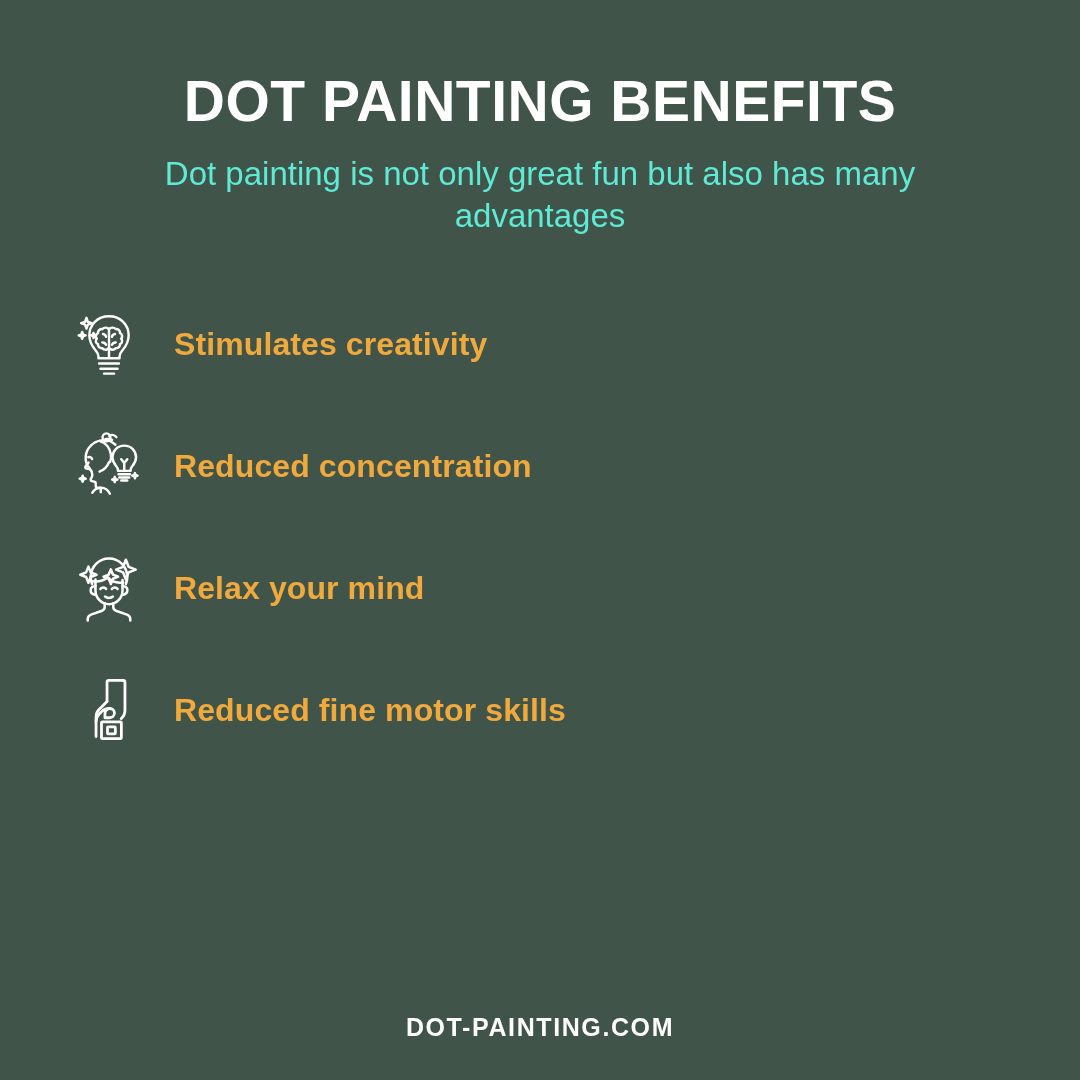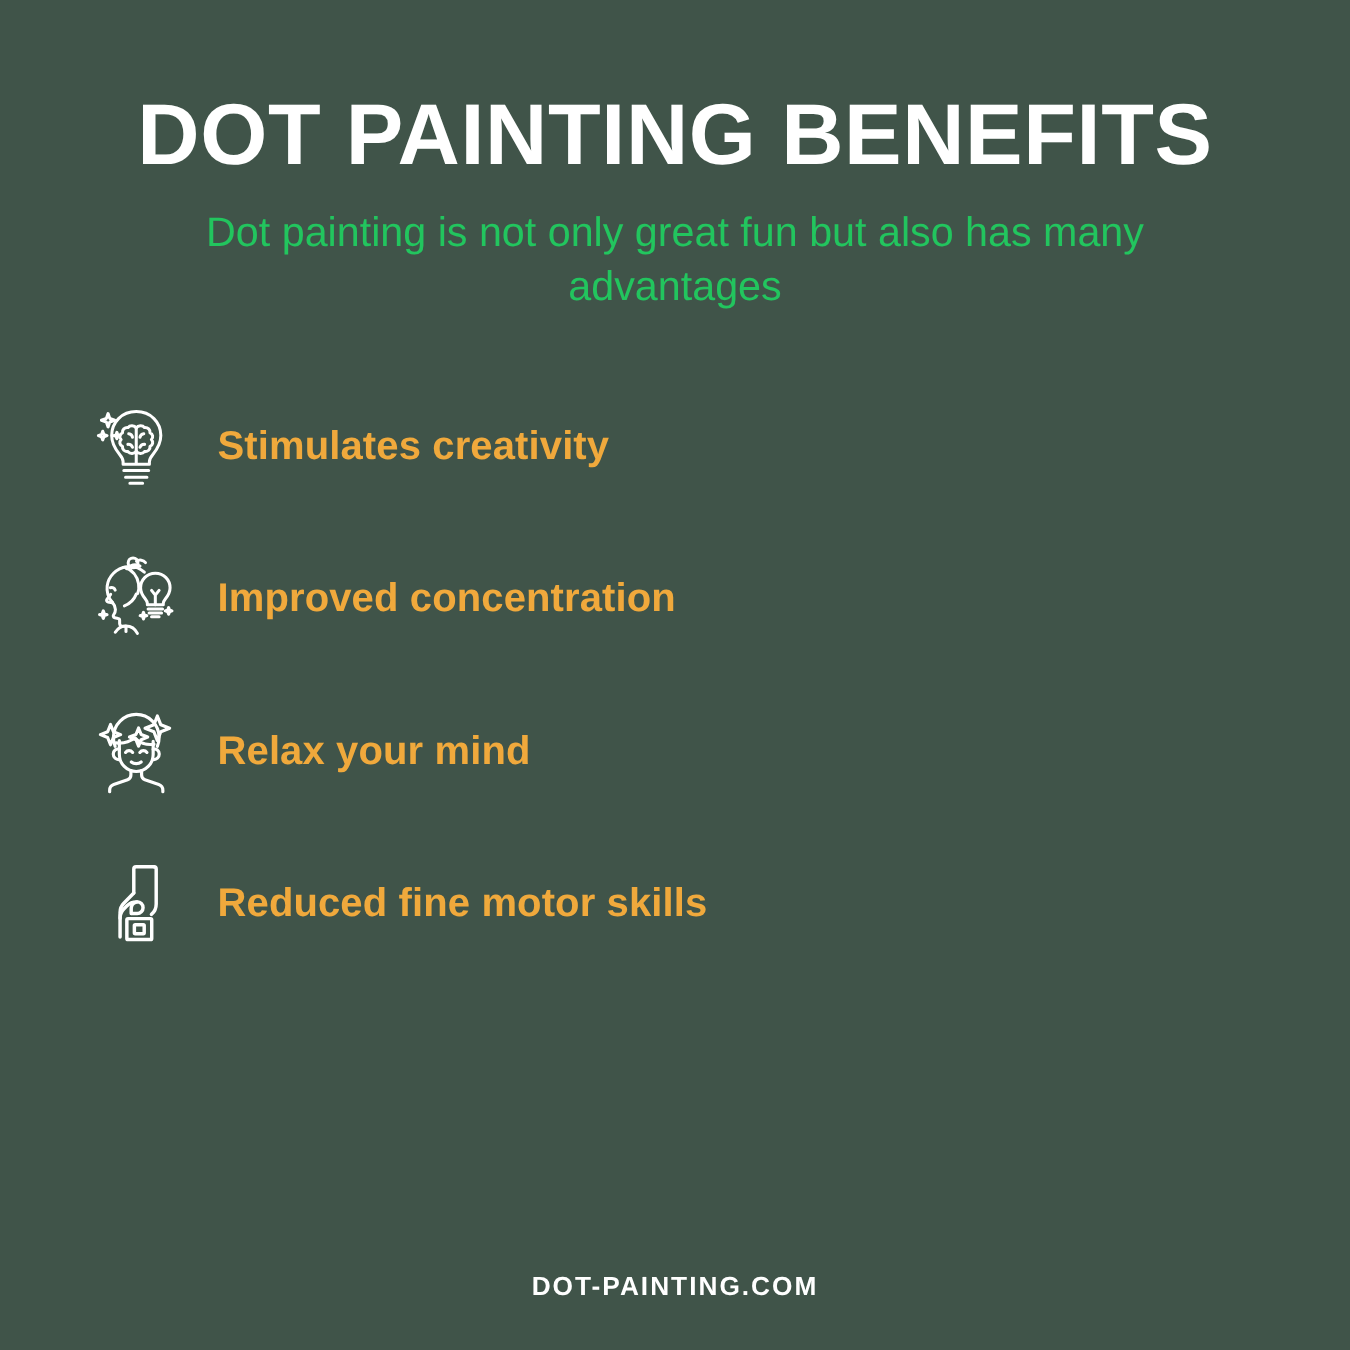--- a/index.html
+++ b/index.html
@@ -20,35 +20,35 @@
     height: 1080px;
     box-sizing: border-box;
     display: flex;
     flex-direction: column;
     align-items: center;
     background: #405449;
   }
   .title {
     margin: 0;
     padding-top: 72px;
-    font-size: 69px;
+    font-size: 57px;
     font-weight: 700;
     letter-spacing: 0.5px;
     color: #ffffff;
     text-align: center;
     line-height: 1.05;
     text-transform: uppercase;
   }
   .subtitle {
     margin: 0;
     padding-top: 21px;
     width: 790px;
     font-size: 33px;
     font-weight: 400;
-    color: #22c55e;
+    color: #5eead4;
     text-align: center;
     line-height: 1.28;
   }
   .benefits {
     margin: 0;
     padding: 0;
     list-style: none;
     width: 1080px;
     margin-top: 46px;
   }
@@ -79,21 +79,21 @@
     color: #f0a93c;
     letter-spacing: 0.1px;
     white-space: nowrap;
   }
   .footer {
     position: absolute;
     left: 0;
     right: 0;
     bottom: 38px;
     text-align: center;
-    font-size: 21px;
+    font-size: 25px;
     font-weight: 700;
     letter-spacing: 1.6px;
     color: #ffffff;
   }
 </style>
 </head>
 <body>
 
 <div class="poster">
 
@@ -136,21 +136,21 @@
           <path d="M32.2 6.1c1.9-1.4 4.7-1 6.2.9"></path>
           <circle cx="29.8" cy="7.2" r="3.4"></circle>
           <path d="M45.2 14.4c6 0 10.2 4.5 10.2 10 0 3.7-1.9 6.1-3.3 7.8-.9 1.1-1.4 1.9-1.4 3.1v.9h-11v-.9c0-1.2-.5-2-1.4-3.1-1.4-1.7-3.3-4.1-3.3-7.8 0-5.5 4.2-10 10.2-10z"></path>
           <path d="M40.2 39.1h10M40.9 41.9h8.6M42.6 44.5h5.2"></path>
           <path d="M45.2 29.5v6.7M45.2 29.5l-2.6-3.3M45.2 29.5l2.6-3.3"></path>
           <path d="M37 41.4l.6 1.7 1.7.6-1.7.6-.6 1.7-.6-1.7-1.7-.6 1.7-.6z"></path>
           <path d="M54.4 38.1l.6 1.7 1.7.6-1.7.6-.6 1.7-.6-1.7-1.7-.6 1.7-.6z"></path>
           <path d="M9.2 40.4l.7 1.9 1.9.7-1.9.7-.7 1.9-.7-1.9-1.9-.7 1.9-.7z"></path>
         </svg>
       </span>
-      <span class="benefit-label">Improved concentration</span>
+      <span class="benefit-label">Reduced concentration</span>
     </li>
 
 
     <li class="benefit-row">
       <span class="benefit-icon">
         <svg viewBox="0 0 64 64" fill="none" stroke="#ffffff" stroke-width="2.2" stroke-linecap="round" stroke-linejoin="round">
           <path d="M17.4 28.6c-.8-1.9-1.2-4-1.2-6.2 0-8.8 7.1-15.9 15.8-15.9s15.8 7.1 15.8 15.9c0 2.2-.4 4.3-1.2 6.2"></path>
           <path d="M18.1 26.2c4.5.6 9.2-.6 13-3.5 2.5 3.3 7.6 5.2 13.2 4.5"></path>
           <path d="M20.3 24.6v9.6c0 6.5 5.2 11.8 11.7 11.8s11.7-5.3 11.7-11.8v-9"></path>
           <path d="M20.3 30.6c-2.2-.6-4.2 1-4.2 3.3 0 2.3 1.9 4.1 4.2 3.8"></path>

